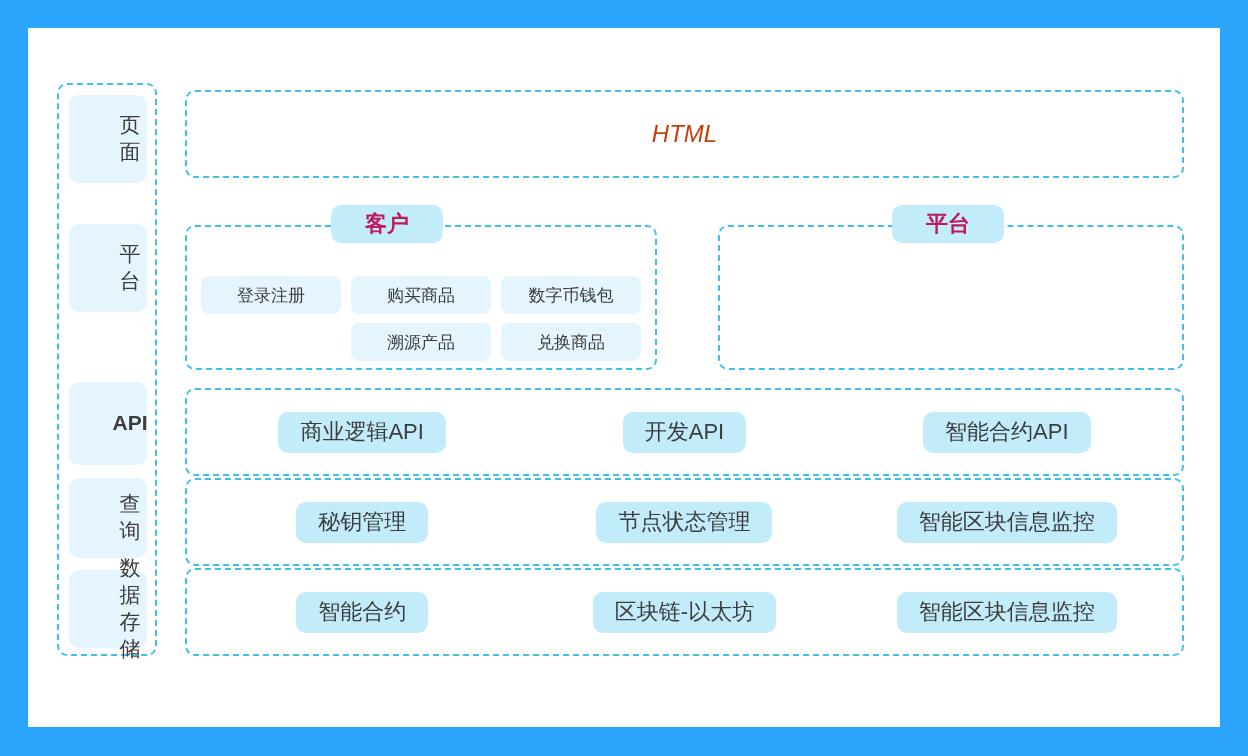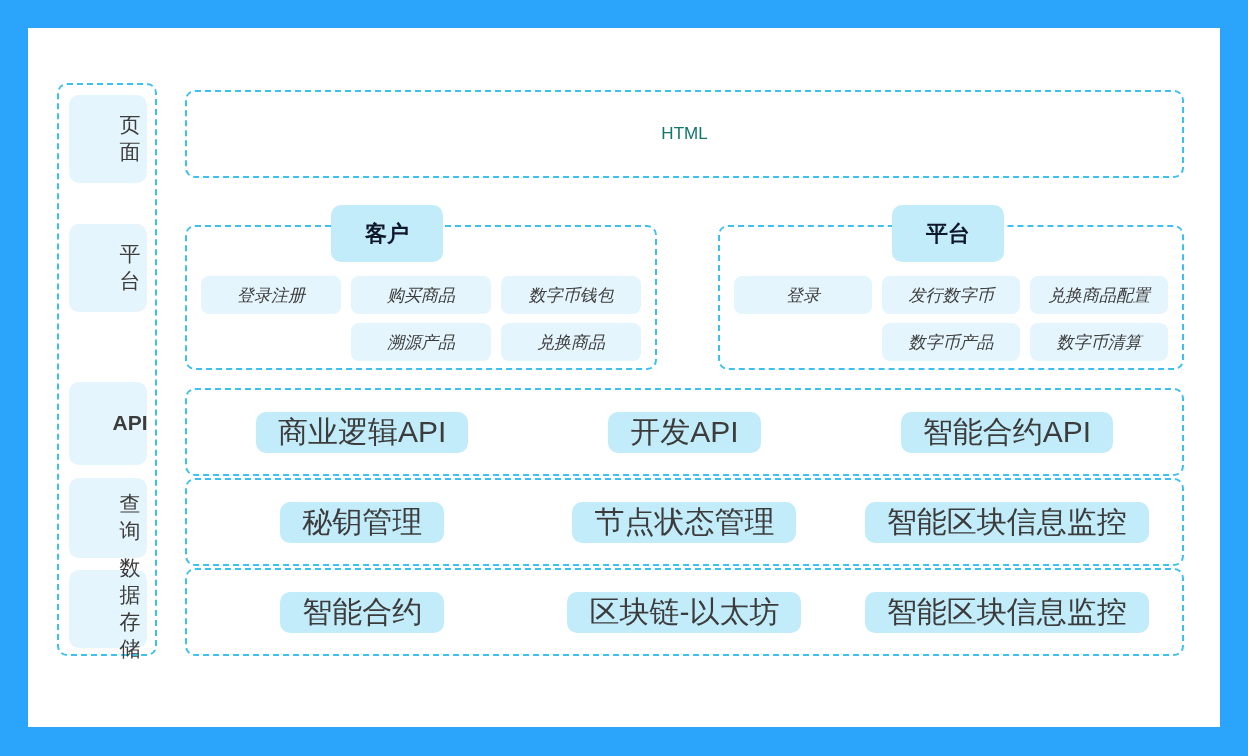--- a/index.html
+++ b/index.html
@@ -82,46 +82,47 @@
     top: 62px;
     width: 999px;
     height: 88px;
   }
   #row-html .row-label {
     position: absolute;
     inset: 0;
     display: flex;
     align-items: center;
     justify-content: center;
-    font-size: 17px;
-    color: #0f766e;
+    font-size: 24px;
+    color: #c2410c;
+    font-style: italic;
   }
 
   
   .panel {
     position: absolute;
     top: 197px;
     height: 145px;
     border: 2px dashed #3ec0ee;
     border-radius: 10px;
     background: #ffffff;
   }
   #panel-customer { left: 157px;  width: 472px; }
   #panel-platform { left: 690px;  width: 466px; }
 
   .panel-title {
     position: absolute;
     top: -22px;
-    height: 57px;
+    height: 38px;
     padding: 0 34px;
     background: #c3ecfa;
     border-radius: 10px;
     font-size: 22px;
     font-weight: bold;
-    color: #0f172a;
+    color: #be185d;
     display: flex;
     align-items: center;
     justify-content: center;
     white-space: nowrap;
   }
   #panel-customer .panel-title { left: 144px; }
   #panel-platform .panel-title { left: 172px; }
 
   .panel-grid {
     position: absolute;
@@ -141,21 +142,20 @@
   .chip-sm {
     height: 38px;
     background: #e4f5fd;
     border-radius: 8px;
     color: #3c3c3c;
     font-size: 17px;
     display: flex;
     align-items: center;
     justify-content: center;
     white-space: nowrap;
-    font-style: italic;
   }
   .chip-sm.empty { background: transparent; }
 
   
   #row-api     { left: 157px; top: 360px; width: 999px; height: 88px; }
   #row-query   { left: 157px; top: 450px; width: 999px; height: 88px; }
   #row-storage { left: 157px; top: 540px; width: 999px; height: 88px; }
 
   .row-grid {
     position: absolute;
@@ -166,21 +166,21 @@
     justify-items: center;
     padding: 0 14px;
   }
 
   .chip-lg {
     height: 41px;
     padding: 0 22px;
     background: #c3ecfa;
     border-radius: 10px;
     color: #3c3c3c;
-    font-size: 30px;
+    font-size: 22px;
     display: flex;
     align-items: center;
     justify-content: center;
     white-space: nowrap;
   }
 </style>
 </head>
 <body>
 
 <div id="canvas">
@@ -219,32 +219,20 @@
         <div class="panel-grid-row">
           <div class="chip-sm empty"></div>
           <div class="chip-sm">溯源产品</div>
           <div class="chip-sm">兑换商品</div>
         </div>
       </div>
     </div>
 
     <div id="panel-platform" class="panel">
       <div class="panel-title">平台</div>
-      <div class="panel-grid">
-        <div class="panel-grid-row">
-          <div class="chip-sm">登录</div>
-          <div class="chip-sm">发行数字币</div>
-          <div class="chip-sm">兑换商品配置</div>
-        </div>
-        <div class="panel-grid-row">
-          <div class="chip-sm empty"></div>
-          <div class="chip-sm">数字币产品</div>
-          <div class="chip-sm">数字币清算</div>
-        </div>
-      </div>
     </div>
 
     <div id="row-api" class="row-box">
       <div class="row-grid">
         <div class="chip-lg">商业逻辑API</div>
         <div class="chip-lg">开发API</div>
         <div class="chip-lg">智能合约API</div>
       </div>
     </div>
 

